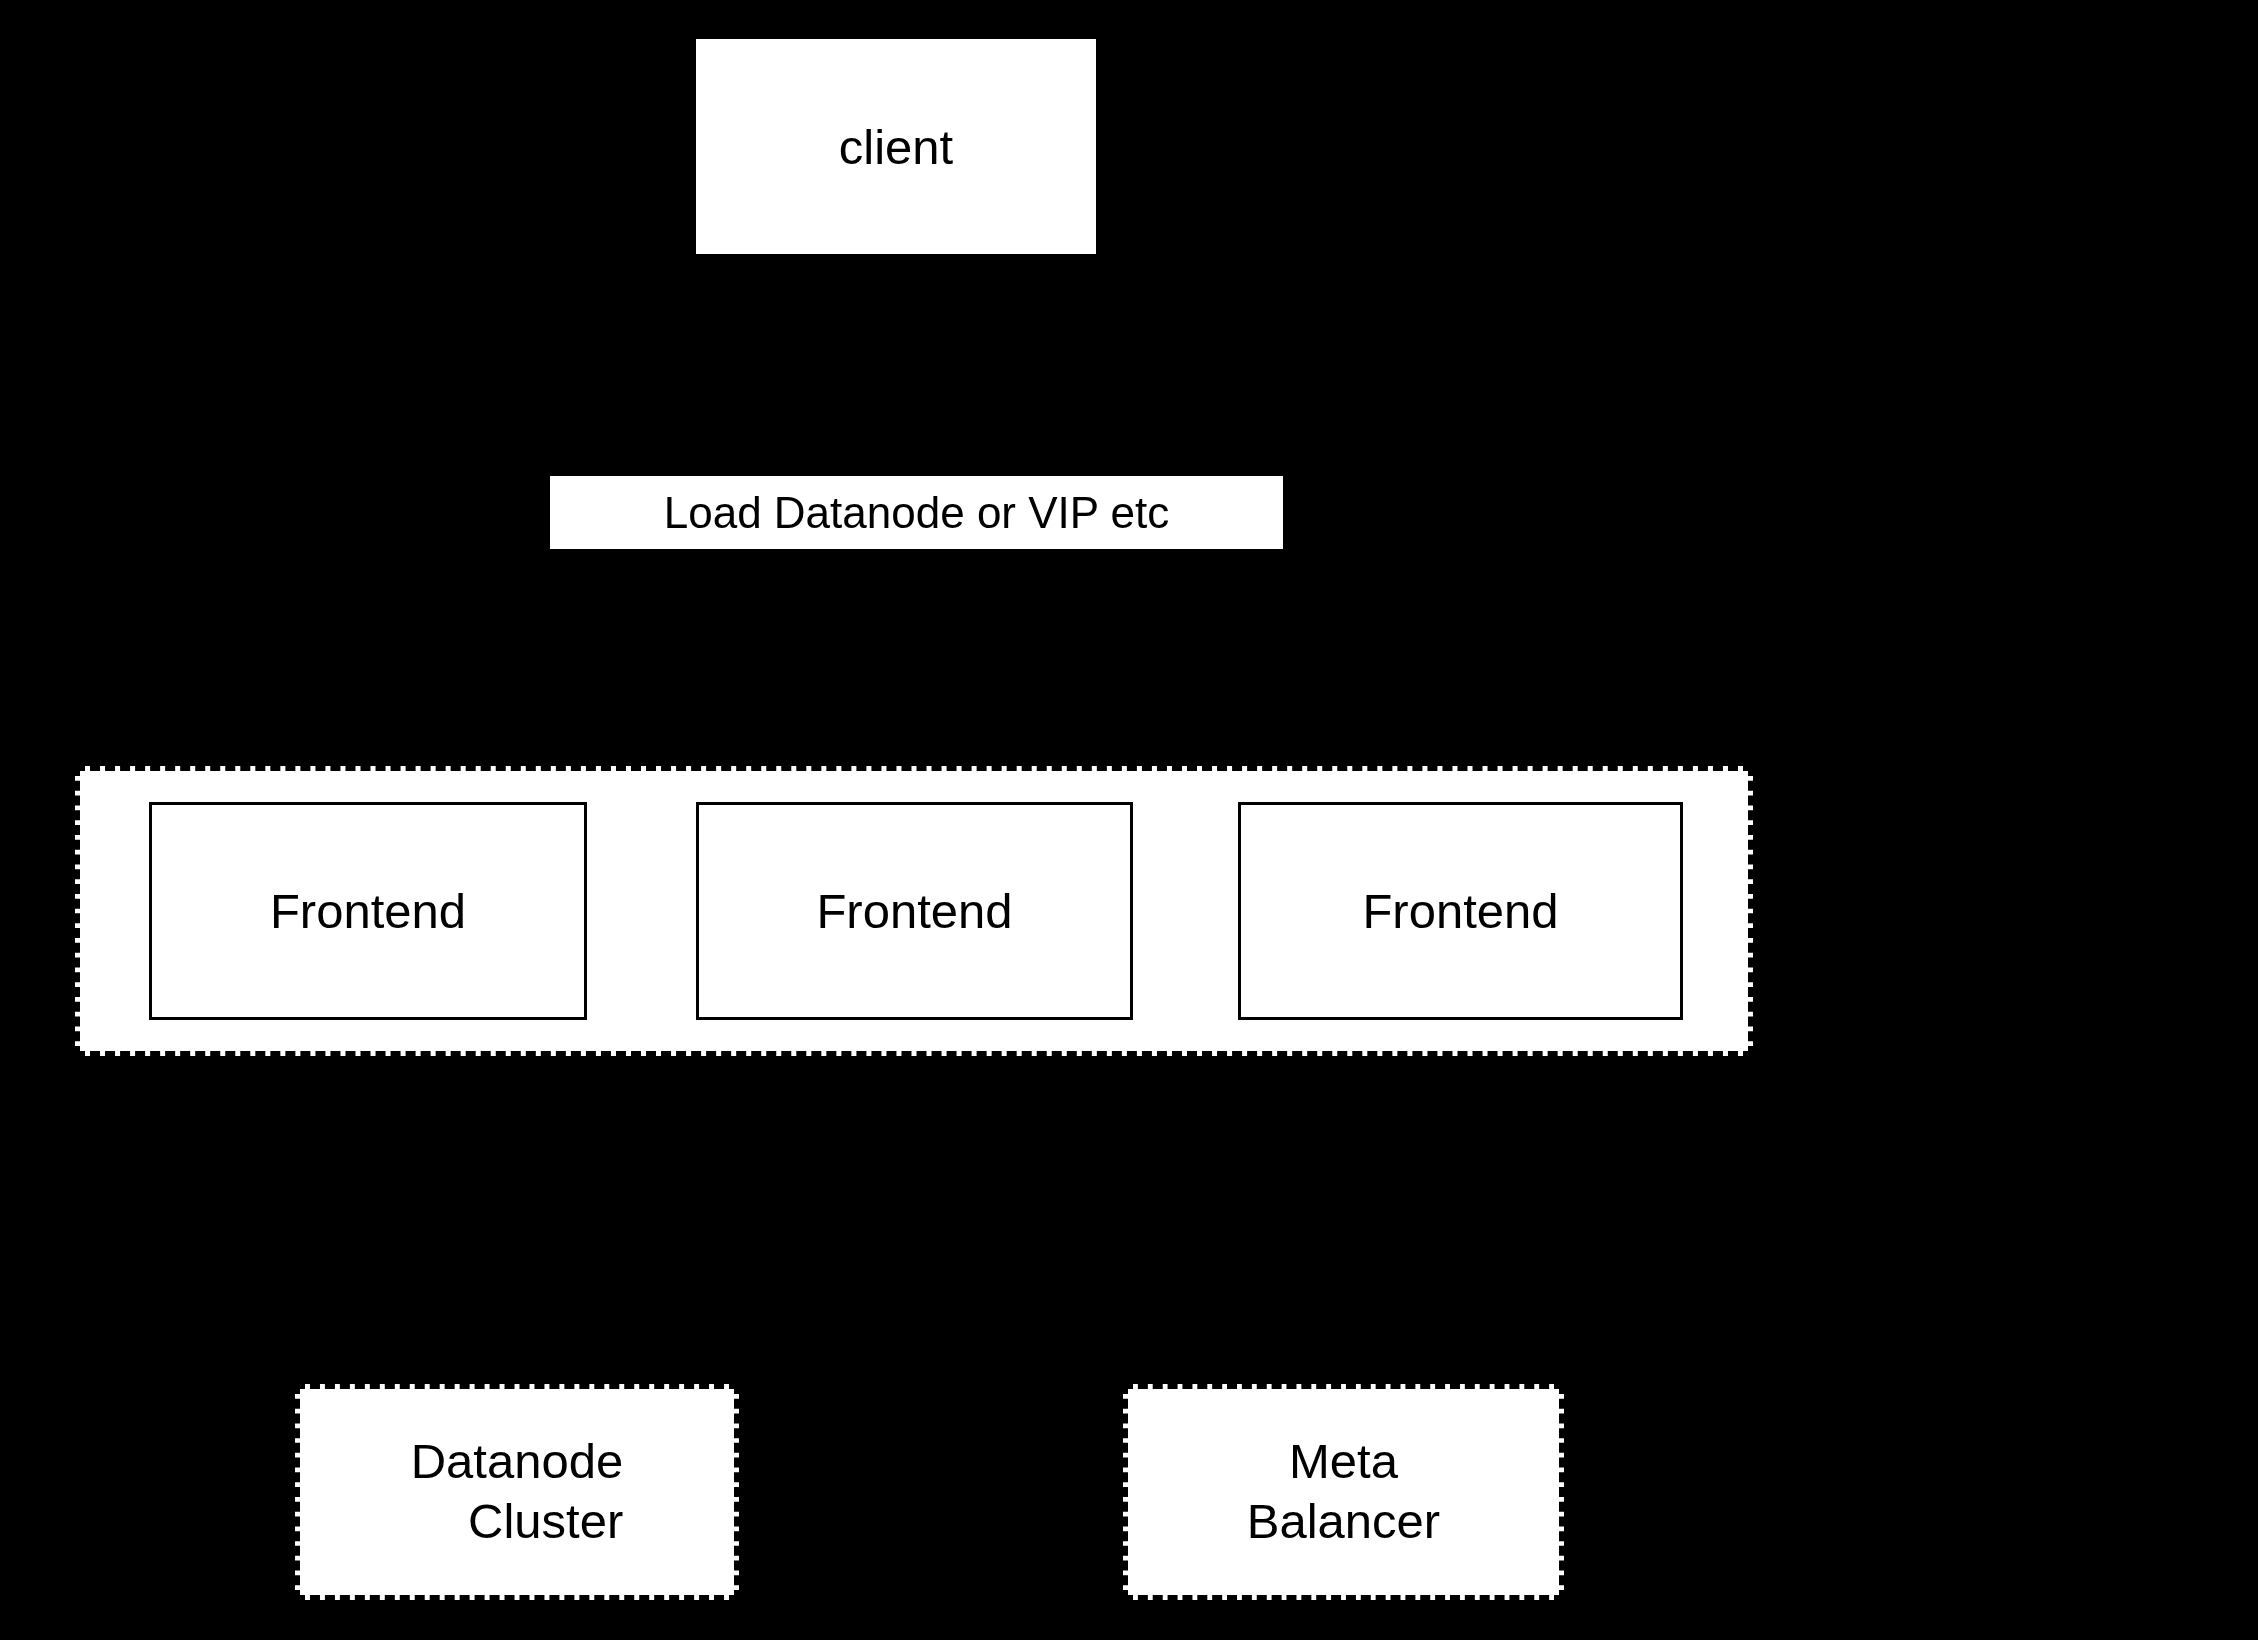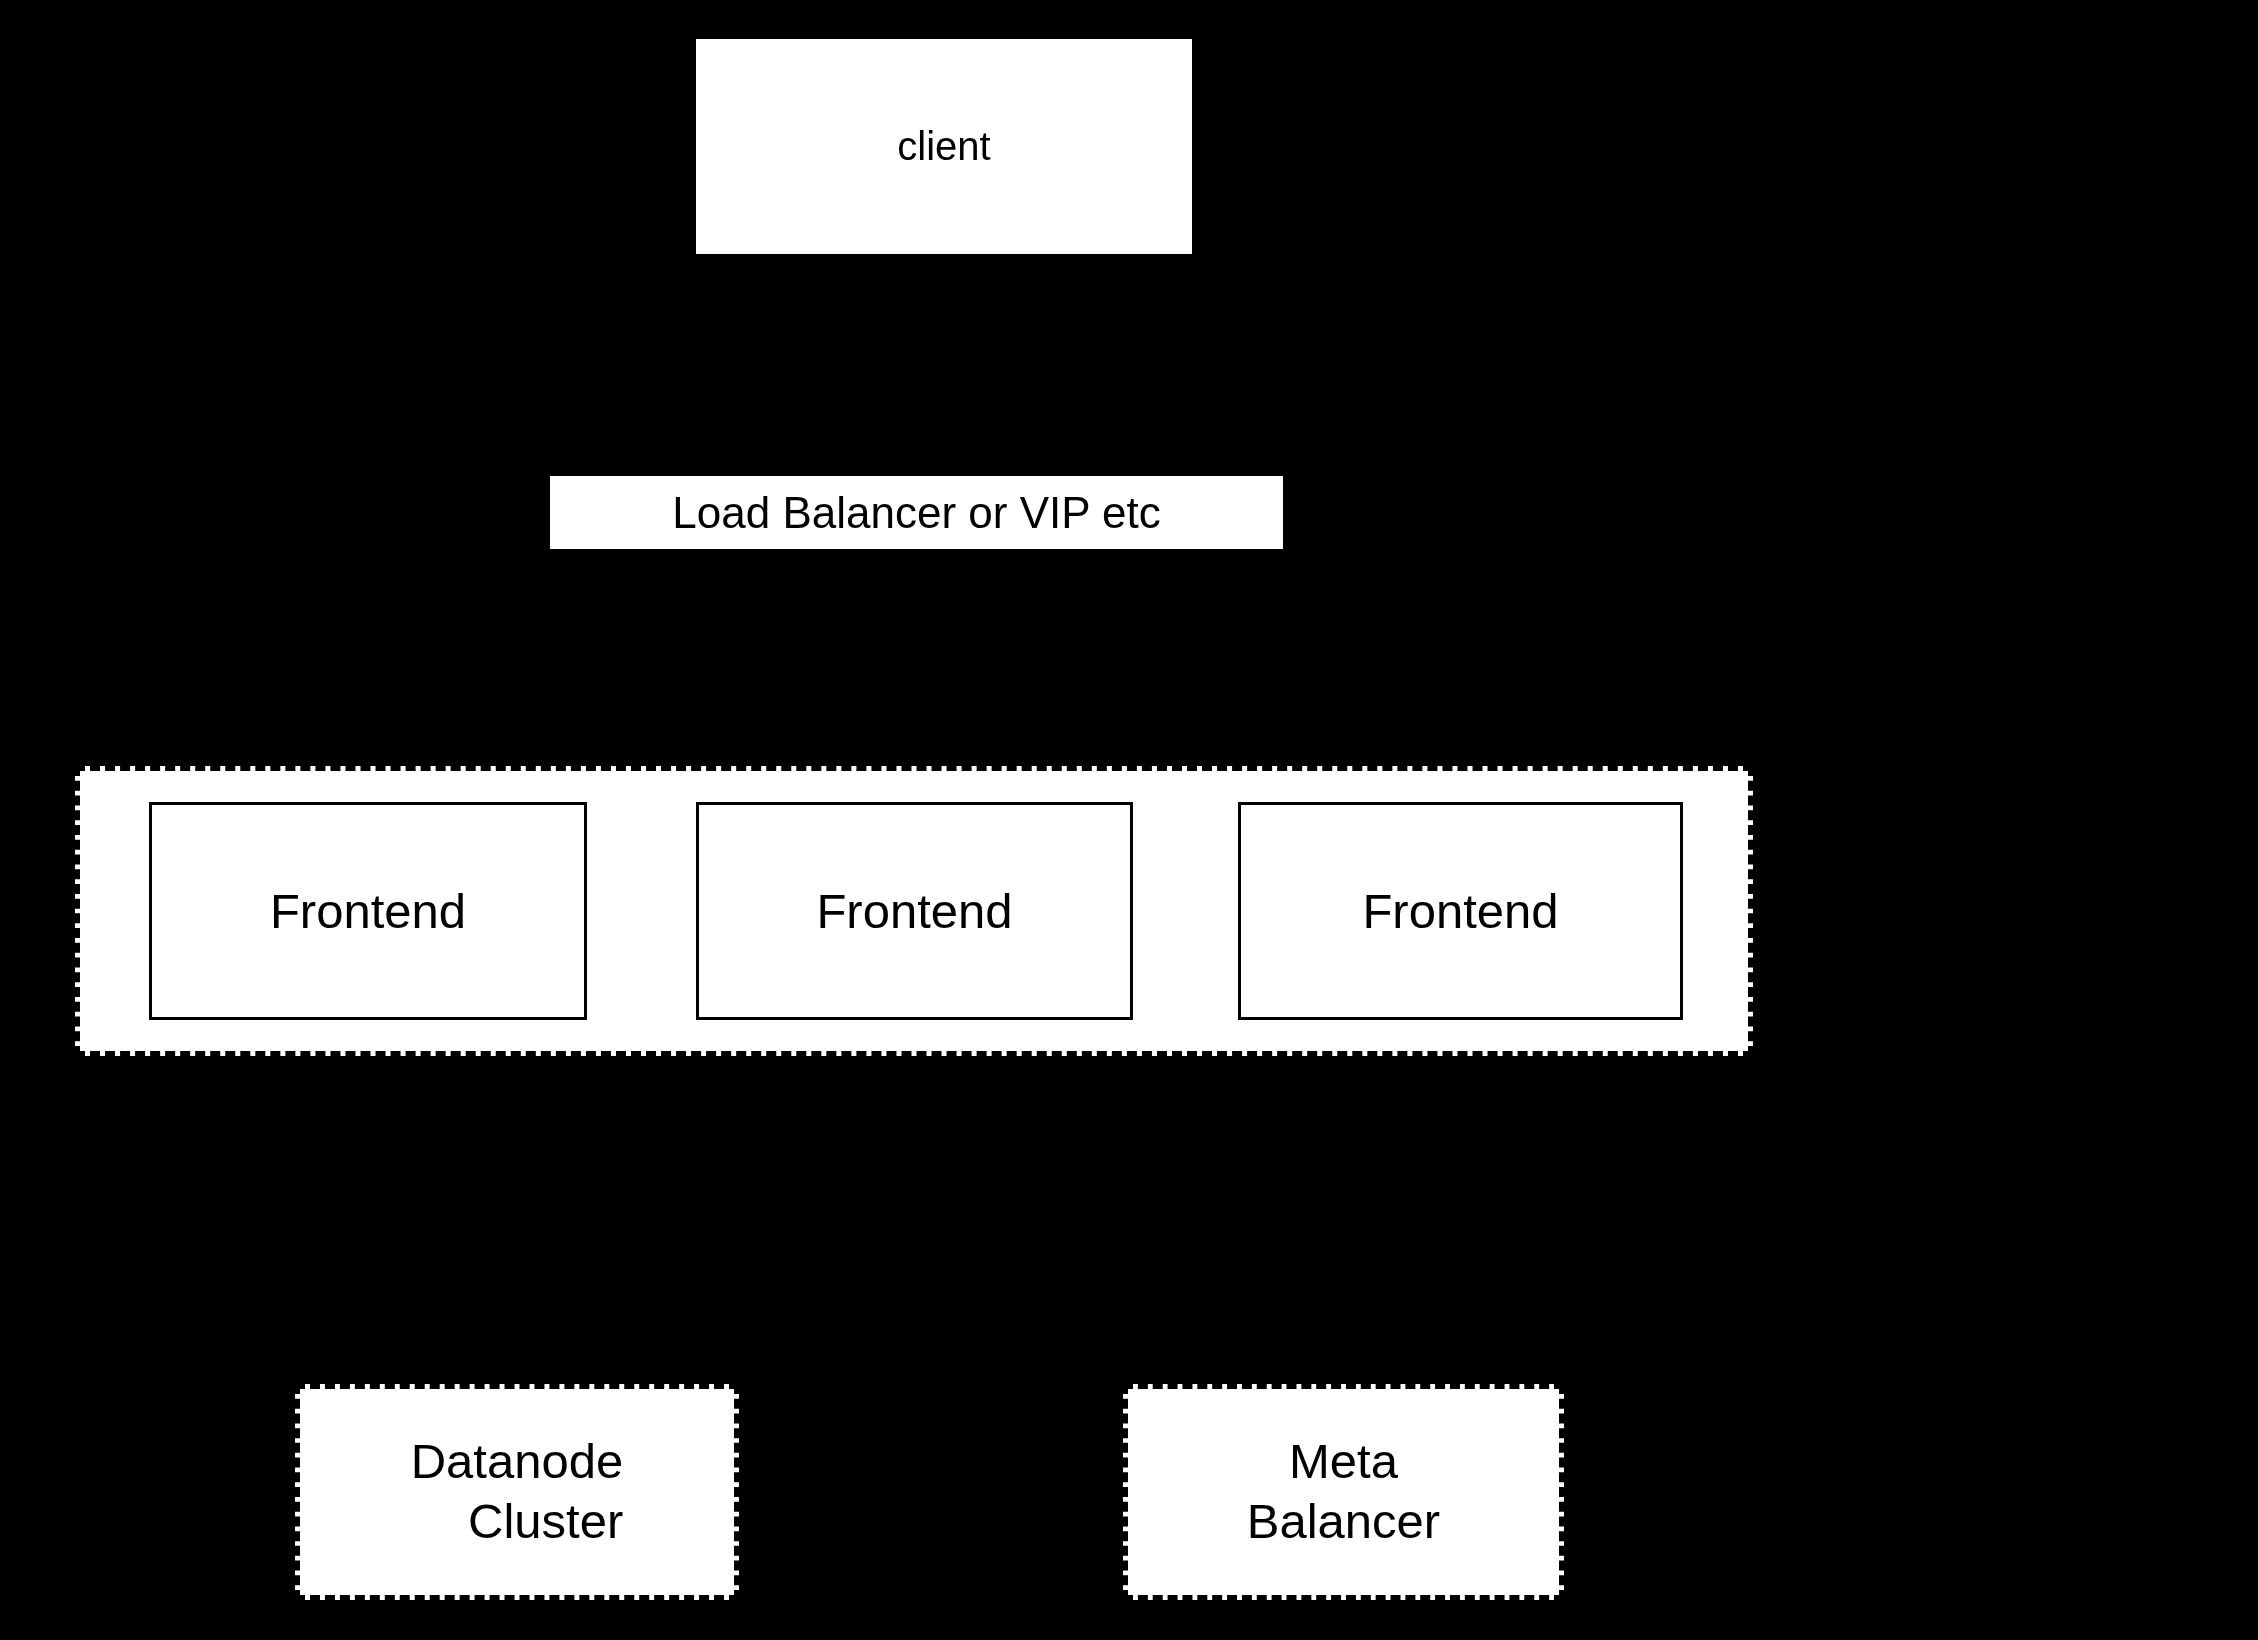--- a/index.html
+++ b/index.html
@@ -29,22 +29,22 @@
     justify-content: center;
     text-align: center;
     box-sizing: border-box;
   }
   .lbl {
     white-space: pre-line;
     display: block;
   }
   .client-node {
     left: 696px; top: 39px;
-    width: 496px; height: 215px;
-    font-size: 40px;
+    width: 400px; height: 215px;
+    font-size: 49px;
   }
   .lb-node {
     left: 550px; top: 476px;
     width: 733px; height: 73px;
     font-size: 44px;
   }
   .frontend-group {
     position: absolute;
     left: 75px; top: 766px;
     width: 1678px; height: 290px;
@@ -74,21 +74,21 @@
 </head>
 <body>
 
 <div class="stage">
 
   <div class="node client-node">
     <span class="lbl">client</span>
   </div>
 
   <div class="node lb-node">
-    <span class="lbl">Load Balancer or VIP etc</span>
+    <span class="lbl">Load Datanode or VIP etc</span>
   </div>
 
   <div class="frontend-group"></div>
 
   <div class="node frontend-node frontend-1">
     <span class="lbl">Frontend</span>
   </div>
 
   <div class="node frontend-node frontend-2">
     <span class="lbl">Frontend</span>

